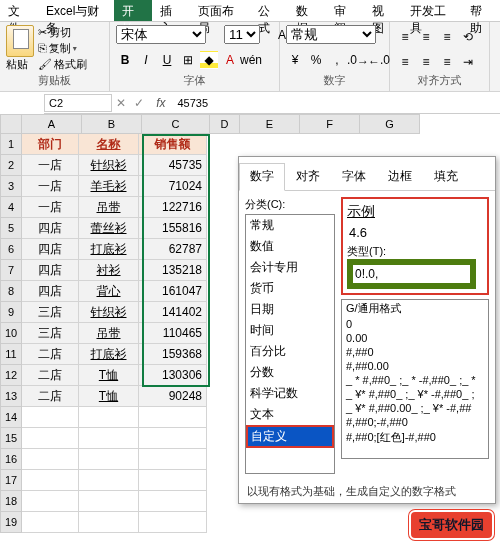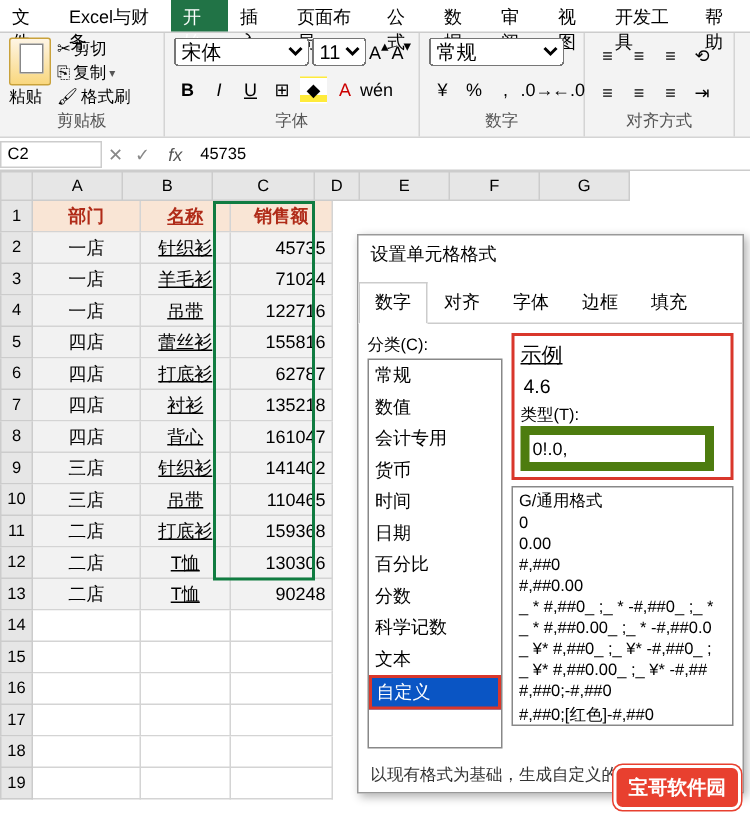--- a/index.html
+++ b/index.html
@@ -15,39 +15,39 @@
 .ribbon-content { display: flex; align-items: flex-start; gap: 4px; }
 
 .paste-icon { width: 28px; height: 32px; background: linear-gradient(#fef5e5,#f9d77e); border: 1px solid #c9a23b; border-radius: 2px; position: relative; }
 .paste-icon::after { content: ""; position: absolute; top: 3px; left: 6px; width: 14px; height: 18px; background: #fff; border: 1px solid #888; }
 
 .clip-btns { display: flex; flex-direction: column; gap: 1px; font-size: 11px; }
 .clip-btns div { display: flex; align-items: center; gap: 2px; }
 .font-row { display: flex; gap: 3px; margin-top: 3px; }
 .font-row .btn { width: 18px; height: 18px; border: 1px solid transparent; display: flex; align-items: center; justify-content: center; font-size: 12px; cursor: pointer; }
 
-.namebox-bar { display: flex; height: 22px; border-bottom: 1px solid #ccc; align-items: center; }
+.namebox-bar { display: flex; height: 22px; border-bottom: 1px solid #ccc; align-items: center; margin-left: 44px; }
 .namebox { width: 68px; border: 1px solid #ccc; padding: 2px 4px; font-size: 11px; }
 .fx { margin: 0 8px; font-style: italic; color: #555; }
 .formula-input { flex: 1; border: none; padding: 2px 4px; font-size: 11px; outline: none; }
 
 .sheet-area { position: relative; display: flex; }
 .row-headers { display: flex; flex-direction: column; }
 .corner { width: 22px; height: 20px; background: #e6e6e6; border: 1px solid #ccc; }
 .rh { width: 22px; height: 21px; background: #e6e6e6; border: 1px solid #ccc; border-top: none; display: flex; align-items: center; justify-content: center; font-size: 11px; }
 
 .grid { position: relative; }
 .col-headers { display: flex; }
 .ch { height: 20px; background: #e6e6e6; border: 1px solid #ccc; border-left: none; display: flex; align-items: center; justify-content: center; font-size: 11px; }
 .ch.A { width: 60px; } .ch.B { width: 60px; } .ch.C { width: 68px; }
 .ch.D { width: 30px; } .ch.E { width: 60px; } .ch.F { width: 60px; } .ch.G { width: 60px; }
 
 .row { display: flex; }
 .cell { height: 21px; border: 1px solid #d4d4d4; border-top: none; border-left: none; display: flex; align-items: center; padding: 0 4px; font-size: 12px; background: #fff; }
-.cell.A { width: 72px; } .cell.B { width: 60px; text-decoration: underline; } .cell.C { width: 68px; }
+.cell.A { width: 57px; } .cell.B { width: 60px; text-decoration: underline; } .cell.C { width: 68px; }
 .hdr { background: #f9e5d5; color: #b02b18; font-weight: bold; justify-content: center; }
 .data { background: #f2f2f2; justify-content: center; }
 .sales { justify-content: flex-end; }
 .sel-border { position: absolute; border: 2px solid #107c41; pointer-events: none; }
 
 .dialog { position: absolute; left: 238px; top: 156px; width: 258px; background: #fff; border: 1px solid #999; box-shadow: 2px 2px 6px rgba(0,0,0,0.3); }
 .dialog-title { padding: 4px 8px; font-size: 12px; }
 .dialog-tabs { display: flex; border-bottom: 1px solid #ccc; margin-top: 6px; }
 .dialog-tabs .dtab { padding: 4px 10px; font-size: 12px; border: 1px solid transparent; cursor: pointer; }
 .dialog-tabs .dtab.active { border: 1px solid #ccc; border-bottom: 1px solid #fff; margin-bottom: -1px; background: #fff; }
@@ -60,21 +60,21 @@
 .right-col { flex: 1; }
 .sample-box { border: 2px solid #d9372b; padding: 4px; margin-bottom: 4px; }
 .sample-label { font-size: 14px; text-decoration: underline; }
 .sample-val { font-size: 13px; padding: 4px 2px; }
 .type-label { font-size: 11px; }
 .type-input { width: 95%; border: 6px solid #4d7c0f; padding: 2px; font-size: 12px; }
 .format-list { border: 1px solid #888; height: 160px; margin-top: 4px; overflow: hidden; font-size: 11px; }
 .format-list div { padding: 1px 4px; white-space: nowrap; }
 .dialog-footer { padding: 4px 8px; font-size: 11px; color: #333; }
 
-.watermark { position: absolute; right: 6px; bottom: 8px; background: #e8402f; color: #ffffff; padding: 4px 8px; border-radius: 6px; font-size: 13px; font-weight: bold; border: 2px solid #fff; box-shadow: 0 0 0 1px #e8402f; }
+.watermark { position: absolute; right: 6px; bottom: 8px; background: #e8402f; color: #0f172a; padding: 4px 8px; border-radius: 6px; font-size: 13px; font-weight: bold; border: 2px solid #fff; box-shadow: 0 0 0 1px #e8402f; }
 
 .dropdown-arrow { font-size: 8px; color: #555; }
 </style>
 </head>
 <body>
 
 <div class="menubar">
     <div class="tab">文件</div>
     <div class="tab">Excel与财务</div>
     <div class="tab active">开始</div>
@@ -108,21 +108,21 @@
         <div>
             <span>🖌</span>
             <span>格式刷</span>
           </div>
       </div>
     </div>
     <div class="ribbon-label">剪贴板</div>
   </div>
   <div class="ribbon-group" style="width:170px">
     <div class="ribbon-content" style="flex-direction:column">
-      <div style="display:flex;gap:2px">
+      <div style="display:flex;gap:18px">
         <select style="width:90px"><option>宋体</option></select>
         <select style="width:36px"><option>11</option></select>
         <span class="btn">A<sup>▴</sup></span>
         <span class="btn">A<sup>▾</sup></span>
       </div>
       <div class="font-row">
         <span class="btn" style="font-weight:bold">B</span>
         <span class="btn" style="font-style:italic">I</span>
         <span class="btn" style="text-decoration:underline">U</span>
         <span class="btn">⊞</span>
@@ -301,38 +301,37 @@
           <div class="cell A"></div>
           <div class="cell B"></div>
           <div class="cell C"></div>
         </div>
       </div>
     <div class="sel-border" style="left:120px;top:20px;width:68px;height:253px"></div>
   </div>
 </div>
 
 <div class="dialog">
-  <div class="dialog-title">设置单元格格式</div>
   <div class="dialog-tabs">
       <div class="dtab active">数字</div>
       <div class="dtab">对齐</div>
       <div class="dtab">字体</div>
       <div class="dtab">边框</div>
       <div class="dtab">填充</div>
     </div>
   <div class="dialog-body">
     <div class="category-col">
       <div class="category-label">分类(C):</div>
       <div class="category-list">
           <div>常规</div>
           <div>数值</div>
           <div>会计专用</div>
           <div>货币</div>
+          <div>日期</div>
           <div>时间</div>
-          <div>日期</div>
           <div>百分比</div>
           <div>分数</div>
           <div>科学记数</div>
           <div>文本</div>
           <div class="sel">自定义</div>
         </div>
     </div>
     <div class="right-col">
       <div class="sample-box">
         <div class="sample-label">示例</div>
@@ -340,21 +339,20 @@
         <div class="type-label">类型(T):</div>
         <input class="type-input" value="0!.0," style="">
       </div>
       <div class="format-list">
           <div>G/通用格式</div>
           <div>0</div>
           <div>0.00</div>
           <div>#,##0</div>
           <div>#,##0.00</div>
           <div>_ * #,##0_ ;_ * -#,##0_ ;_ *</div>
-          <div>_ * #,##0.00_ ;_ * -#,##0.0</div>
           <div>_ ¥* #,##0_ ;_ ¥* -#,##0_ ;</div>
           <div>_ ¥* #,##0.00_ ;_ ¥* -#,##</div>
           <div>#,##0;-#,##0</div>
           <div>#,##0;[红色]-#,##0</div>
         </div>
     </div>
   </div>
   <div class="dialog-footer">以现有格式为基础，生成自定义的数字格式</div>
 </div>
 

